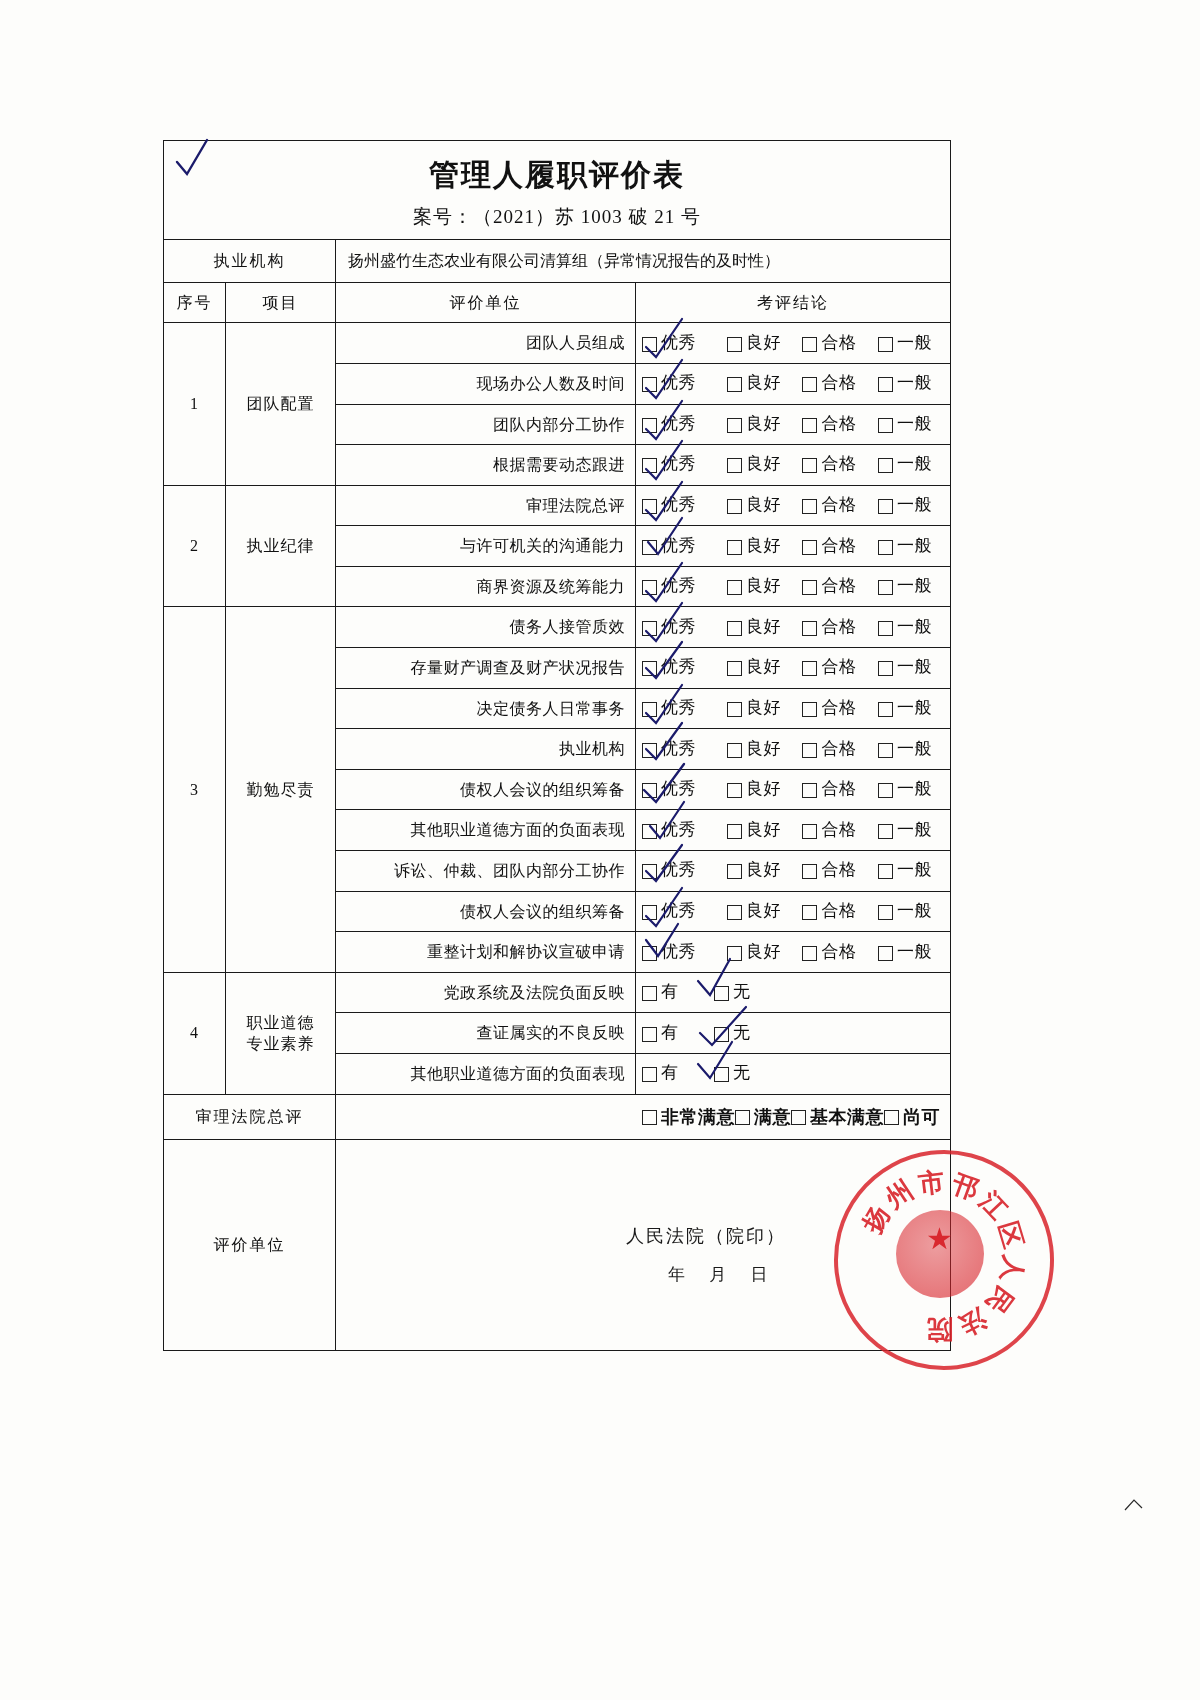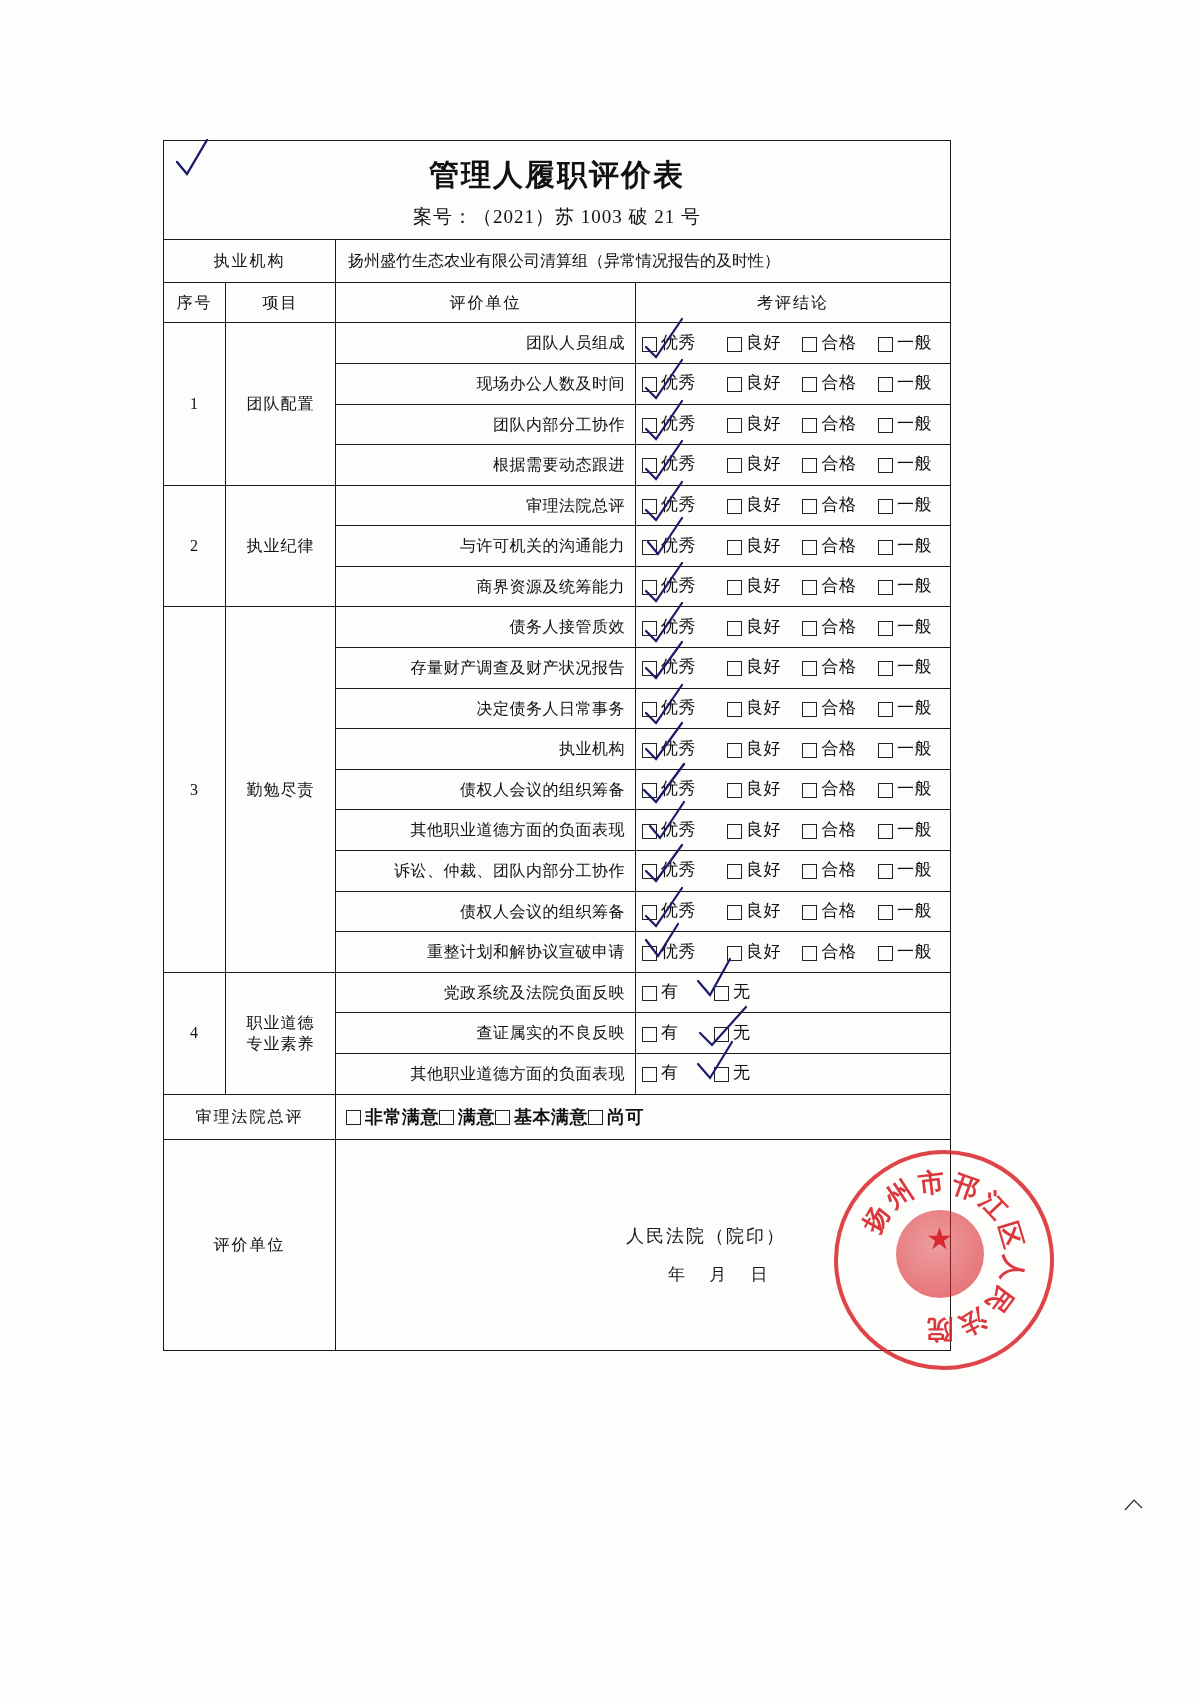--- a/index.html
+++ b/index.html
@@ -115,21 +115,21 @@
   .summary-label {
     text-align: center;
     font-size: 18px;
     letter-spacing: 2px;
     padding: 10px 0 !important;
   }
   .summary-opts {
     padding: 10px 10px !important;
   }
   .summary-opts .opts {
-    justify-content: flex-start;
+    justify-content: flex-end;
     font-family: Liberation Serif, serif;
   }
   .summary-opts .opt {
     font-size: 18px;
     font-weight: bold;
   }
   .unit-label {
     text-align: center;
     font-size: 18px;
     letter-spacing: 2px;

